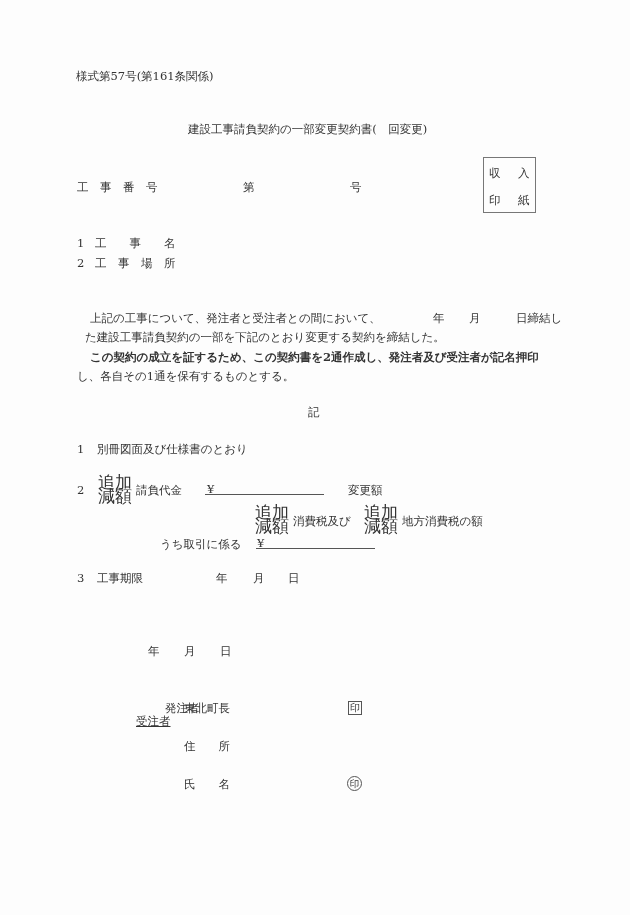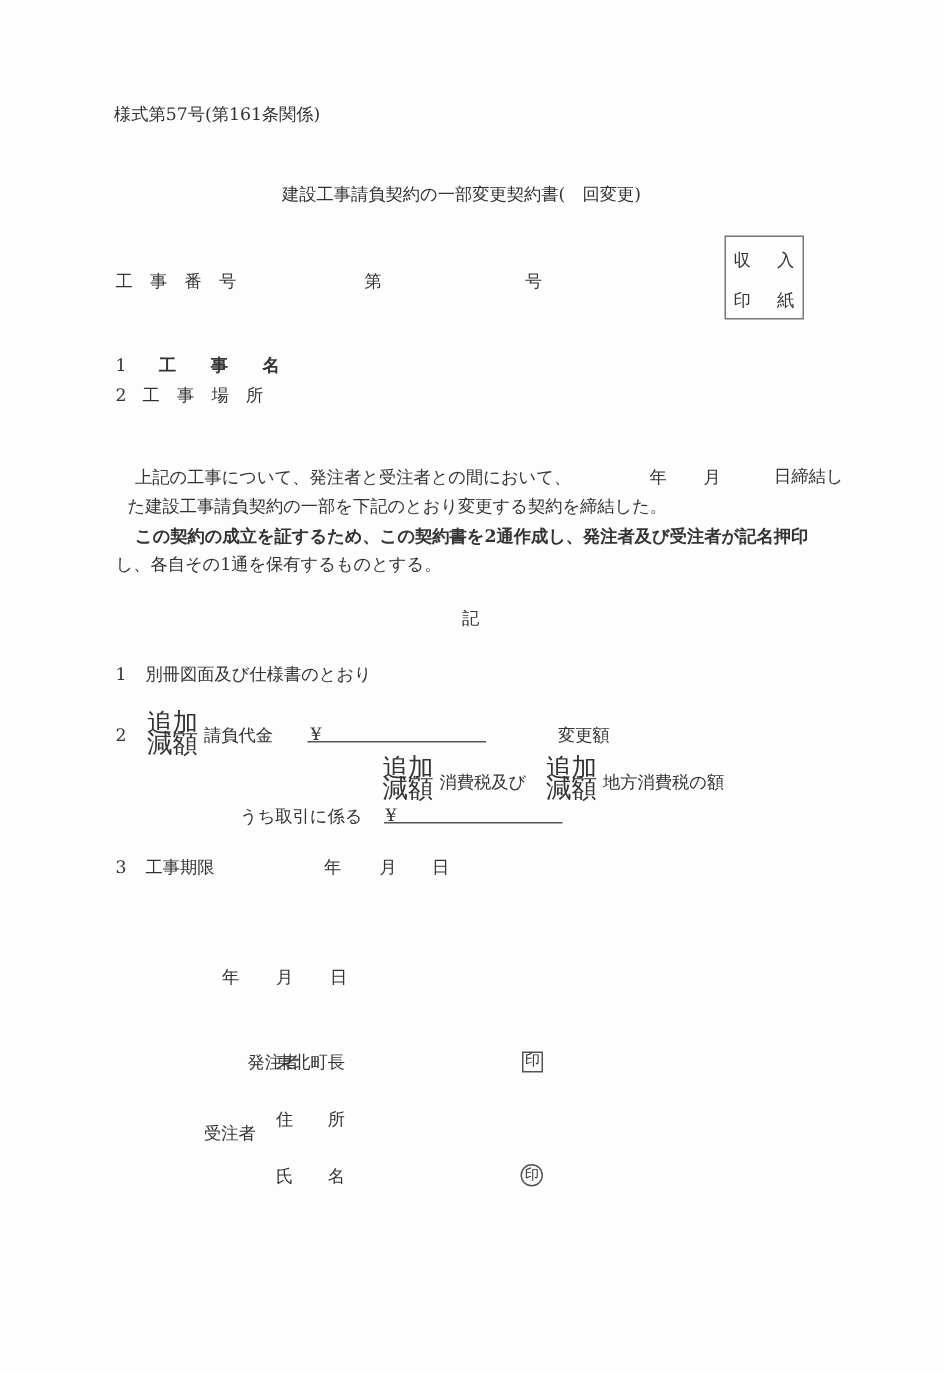--- a/index.html
+++ b/index.html
@@ -35,21 +35,21 @@
 <div class="abs" style="left:350px;top:180px;">号</div>
 
 <div class="stamp-box">
   <span style="left:5px;top:8px;">収</span>
   <span style="left:34px;top:8px;">入</span>
   <span style="left:5px;top:35px;">印</span>
   <span style="left:34px;top:35px;">紙</span>
 </div>
 
 <div class="abs" style="left:77px;top:236px;">1</div>
-<div class="abs" style="left:106px;top:236px;font-weight:bold;">工　　事　　名</div>
+<div class="abs" style="left:95px;top:236px;">工　　事　　名</div>
 <div class="abs" style="left:77px;top:256px;">2</div>
 <div class="abs" style="left:95px;top:256px;">工　事　場　所</div>
 
 <div class="abs" style="left:90px;top:311px;">上記の工事について、発注者と受注者との間において、</div>
 <div class="abs" style="left:433px;top:311px;">年</div>
 <div class="abs" style="left:469px;top:311px;">月</div>
 <div class="abs" style="left:516px;top:311px;font-family:Liberation Serif, serif;">日締結し</div>
 <div class="abs" style="left:85px;top:330px;">た建設工事請負契約の一部を下記のとおり変更する契約を締結した。</div>
 <div class="abs" style="left:90px;top:350px;font-weight:bold;">この契約の成立を証するため、この契約書を2通作成し、発注者及び受注者が記名押印</div>
 <div class="abs" style="left:77px;top:369px;">し、各自その1通を保有するものとする。</div>
@@ -60,21 +60,21 @@
 <div class="abs" style="left:97px;top:442px;">別冊図面及び仕様書のとおり</div>
 
 <div class="abs" style="left:77px;top:483px;">2</div>
 <div class="stack" style="left:98px;top:475px;">
   <div>追加</div>
   <div>減額</div>
 </div>
 <div class="abs" style="left:136px;top:483px;">請負代金</div>
 <div class="abs" style="left:207px;top:482px;">¥</div>
 <div class="uline" style="left:205px;top:494px;width:119px;"></div>
-<div class="abs" style="left:348px;top:483px;margin-left:24px;">変更額</div>
+<div class="abs" style="left:348px;top:483px;">変更額</div>
 
 <div class="abs" style="left:160px;top:514px;margin-top:23px;">うち取引に係る</div>
 <div class="stack" style="left:255px;top:505px;">
   <div>追加</div>
   <div>減額</div>
 </div>
 <div class="abs" style="left:293px;top:514px;">消費税及び</div>
 <div class="stack" style="left:364px;top:505px;">
   <div>追加</div>
   <div>減額</div>
@@ -90,17 +90,17 @@
 <div class="abs" style="left:288px;top:571px;">日</div>
 
 <div class="abs" style="left:148px;top:644px;">年</div>
 <div class="abs" style="left:184px;top:644px;">月</div>
 <div class="abs" style="left:220px;top:644px;">日</div>
 
 <div class="abs" style="left:136px;top:701px;margin-left:29px;">発注者</div>
 <div class="abs" style="left:184px;top:701px;">東北町長</div>
 <div class="seal-sq" style="left:348px;top:701px;">印</div>
 
-<div class="abs" style="left:136px;top:748px;">受注者</div>
+<div class="abs" style="left:136px;top:714px;text-decoration:underline;">受注者</div>
 <div class="abs" style="left:184px;top:739px;">住　　所</div>
 
 <div class="abs" style="left:184px;top:777px;">氏　　名</div>
 <div class="seal-circ" style="left:347px;top:776px;">印</div>
 
 </body></html>

